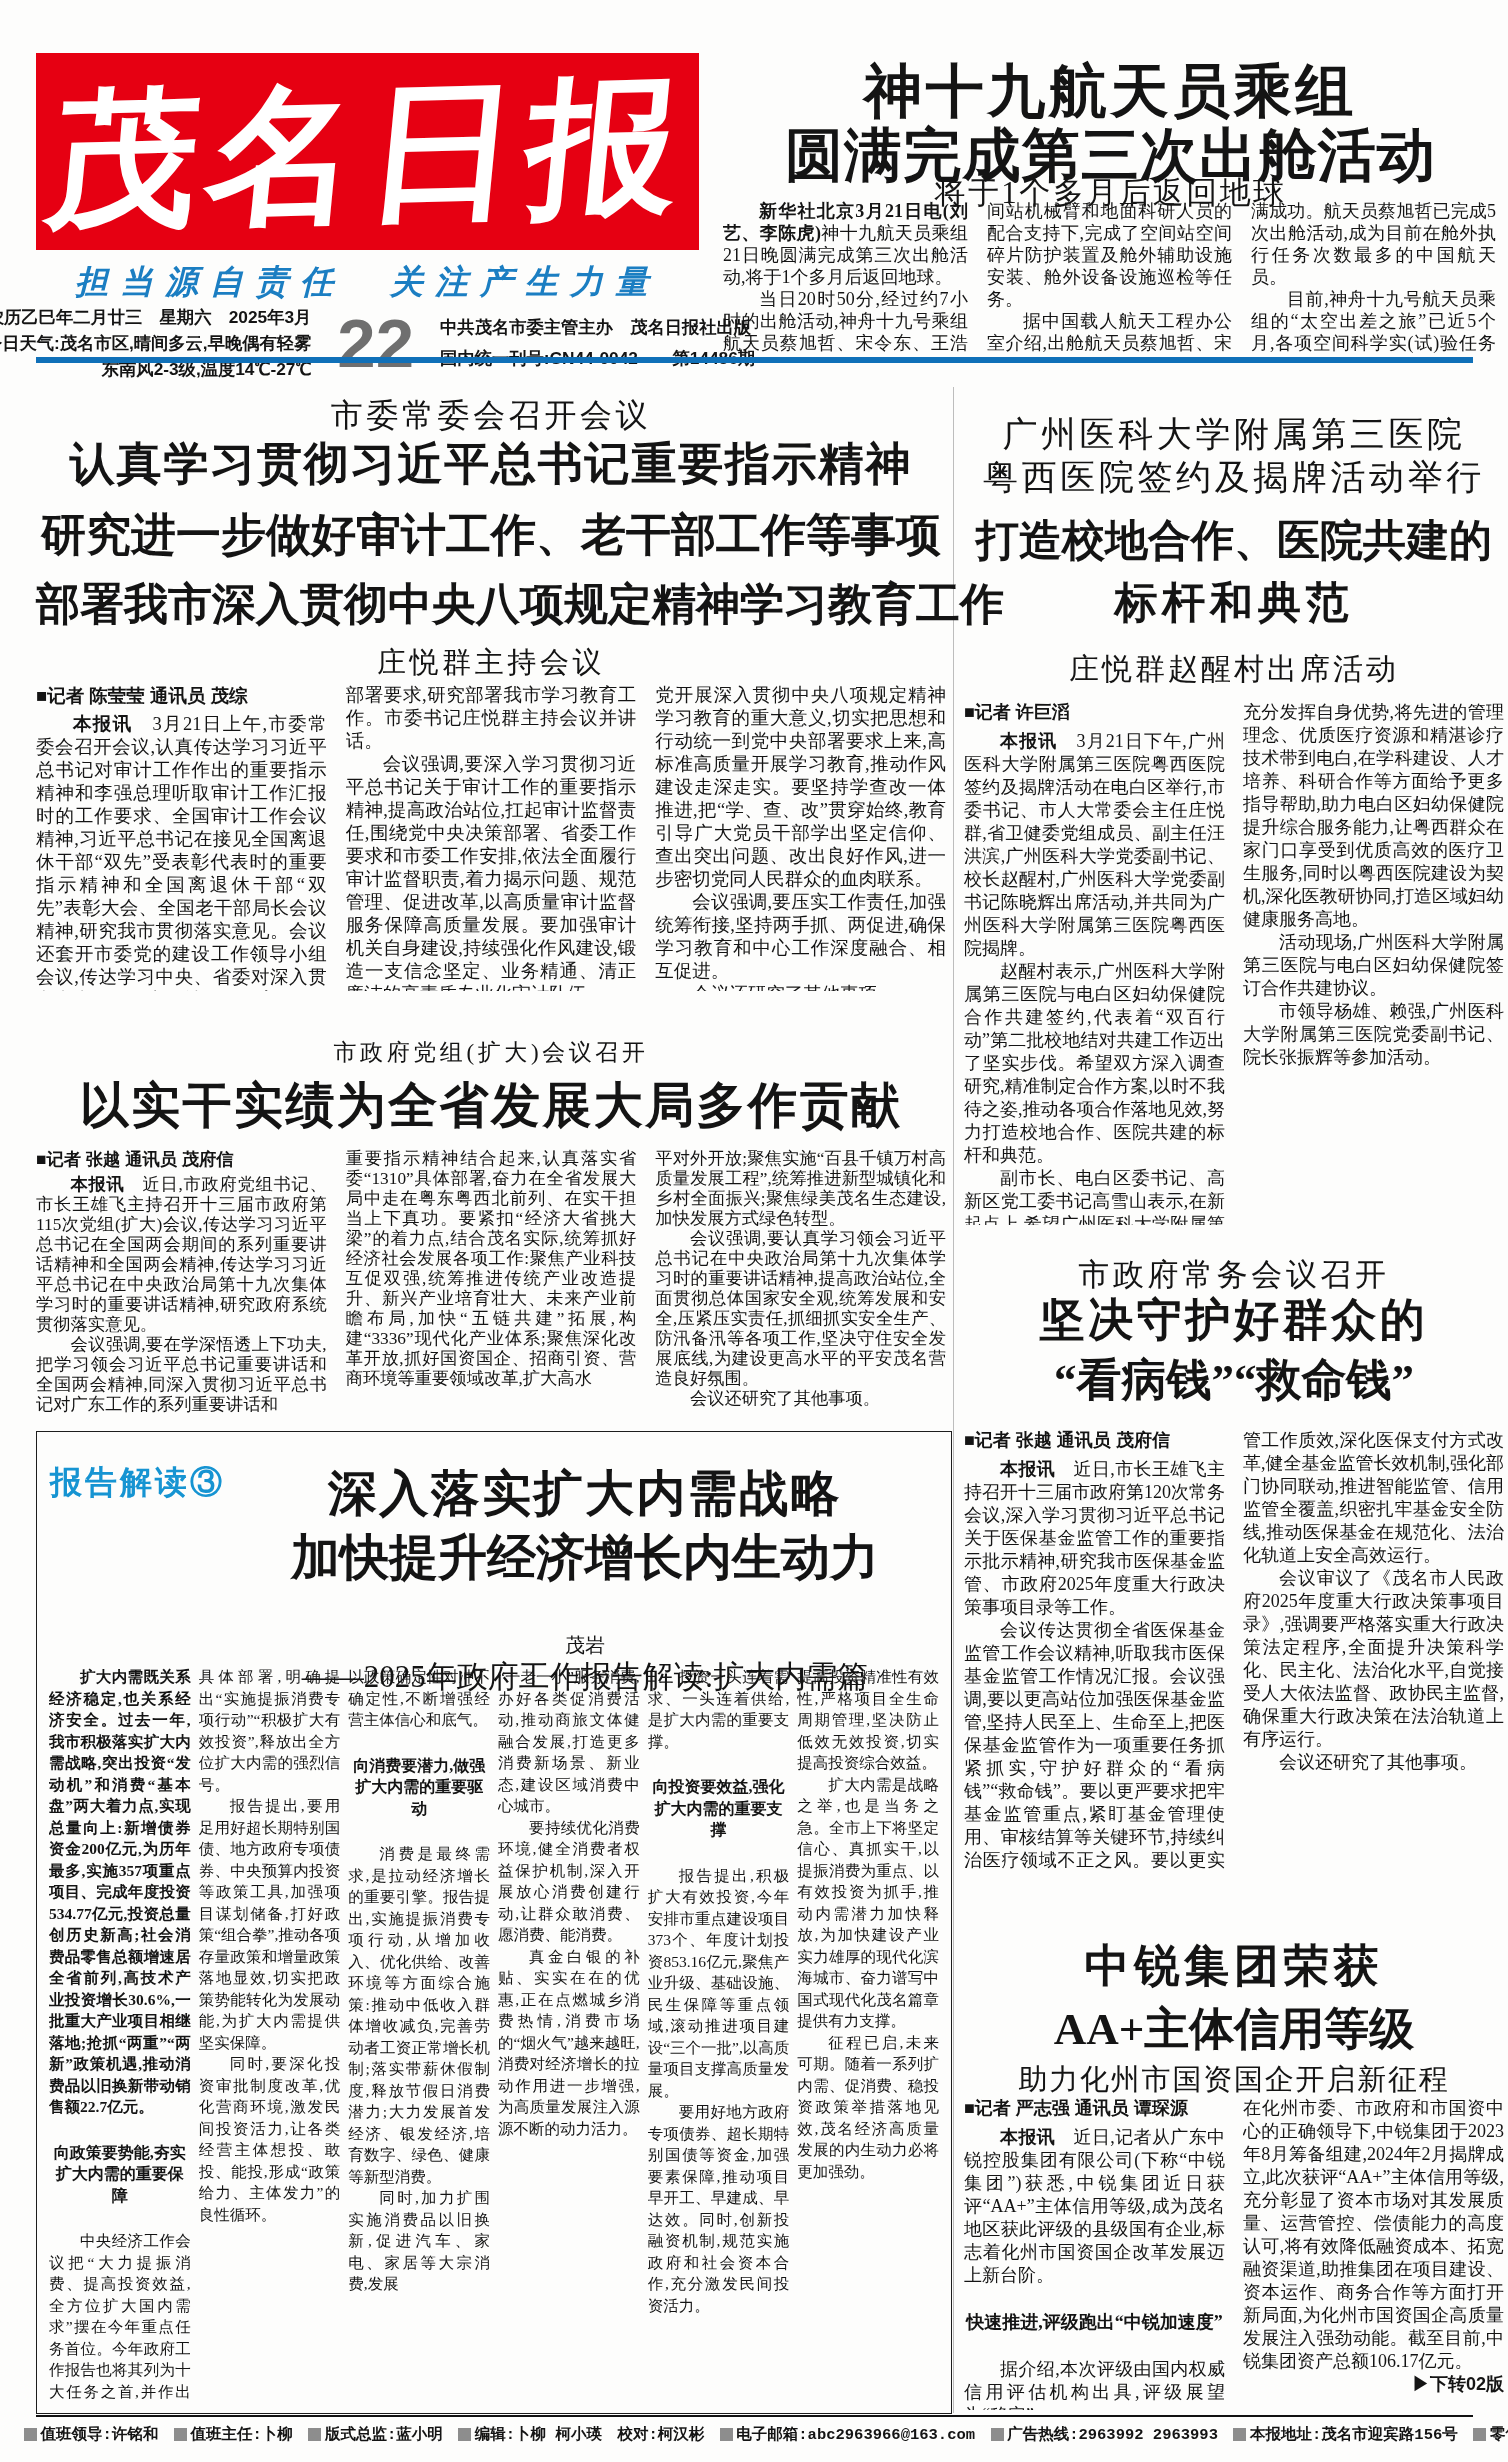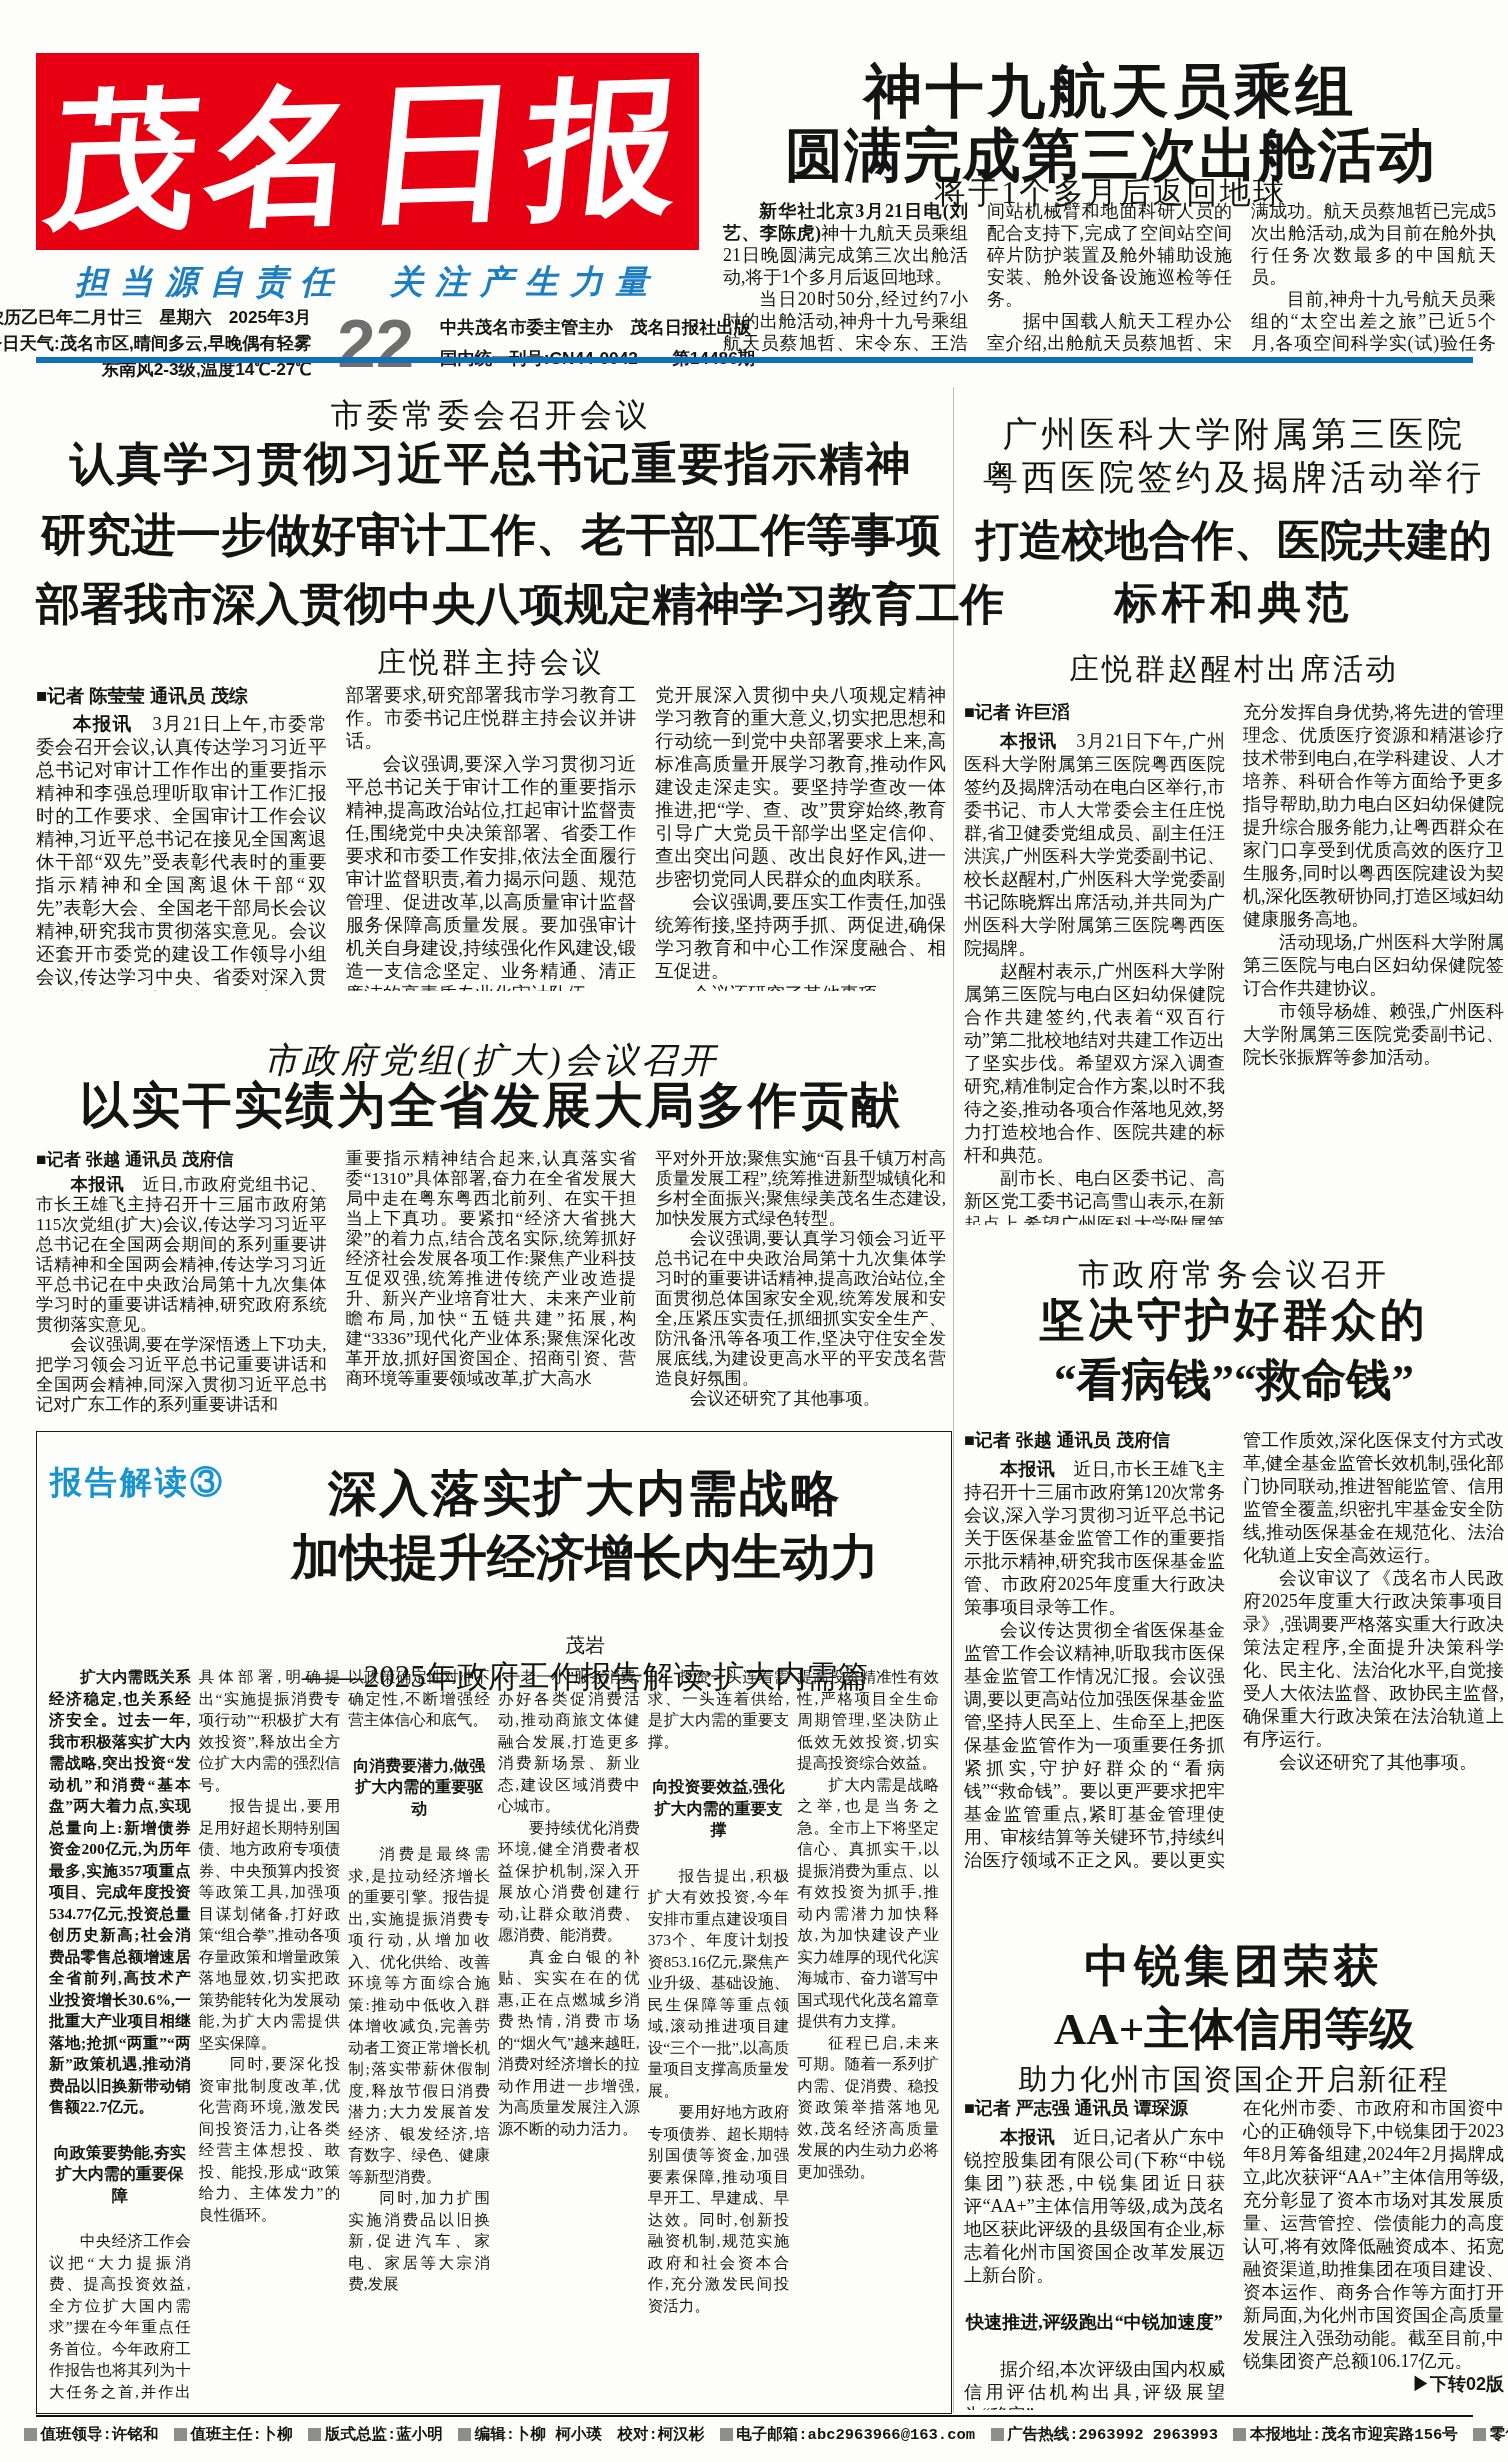--- a/index.html
+++ b/index.html
@@ -117,21 +117,21 @@
     <p>会议强调,要深入学习贯彻习近平总书记关于审计工作的重要指示精神,提高政治站位,扛起审计监督责任,围绕党中央决策部署、省委工作要求和市委工作安排,依法全面履行审计监督职责,着力揭示问题、规范管理、促进改革,以高质量审计监督服务保障高质量发展。要加强审计机关自身建设,持续强化作风建设,锻造一支信念坚定、业务精通、清正廉洁的高素质专业化审计队伍。</p>
 
   </div>
   <div class="col">
     <p class="cont">党开展深入贯彻中央八项规定精神学习教育的重大意义,切实把思想和行动统一到党中央部署要求上来,高标准高质量开展学习教育,推动作风建设走深走实。要坚持学查改一体推进,把“学、查、改”贯穿始终,教育引导广大党员干部学出坚定信仰、查出突出问题、改出良好作风,进一步密切党同人民群众的血肉联系。</p>
     <p>会议强调,要压实工作责任,加强统筹衔接,坚持两手抓、两促进,确保学习教育和中心工作深度融合、相互促进。</p>
     <p>会议还研究了其他事项。</p>
   </div>
 </div>
 
-<div class="abs center kicker" style="left:36px;top:1037px;width:910px;font-size:35px;font-style:italic;">市政府党组(扩大)会议召开</div>
+<div class="abs center kicker" style="left:36px;top:1037px;width:910px;font-size:23px;">市政府党组(扩大)会议召开</div>
 <div class="abs bold-h center" style="left:36px;top:1073px;width:910px;font-size:49px;letter-spacing:2.4px;">以实干实绩为全省发展大局多作贡献</div>
 <div class="abs cols dz-body">
   <div class="col">
     <p class="byline">■记者 张越 通讯员 茂府信</p>
     <p class="lead"><b>本报讯</b>　<span>近日,市政府党组书记、市长王雄飞主持召开十三届市政府第115次党组(扩大)会议,传达学习习近平总书记在全国两会期间的系列重要讲话精神和全国两会精神,传达学习习近平总书记在中央政治局第十九次集体学习时的重要讲话精神,研究政府系统贯彻落实意见。</span></p>
     <p>会议强调,要在学深悟透上下功夫,把学习领会习近平总书记重要讲话和全国两会精神,同深入贯彻习近平总书记对广东工作的系列重要讲话和</p>
   </div>
   <div class="col">
     <p class="cont">重要指示精神结合起来,认真落实省委“1310”具体部署,奋力在全省发展大局中走在粤东粤西北前列、在实干担当上下真功。要紧扣“经济大省挑大梁”的着力点,结合茂名实际,统筹抓好经济社会发展各项工作:聚焦产业科技互促双强,统筹推进传统产业改造提升、新兴产业培育壮大、未来产业前瞻布局,加快“五链共建”拓展,构建“3336”现代化产业体系;聚焦深化改革开放,抓好国资国企、招商引资、营商环境等重要领域改革,扩大高水</p>
   </div>

